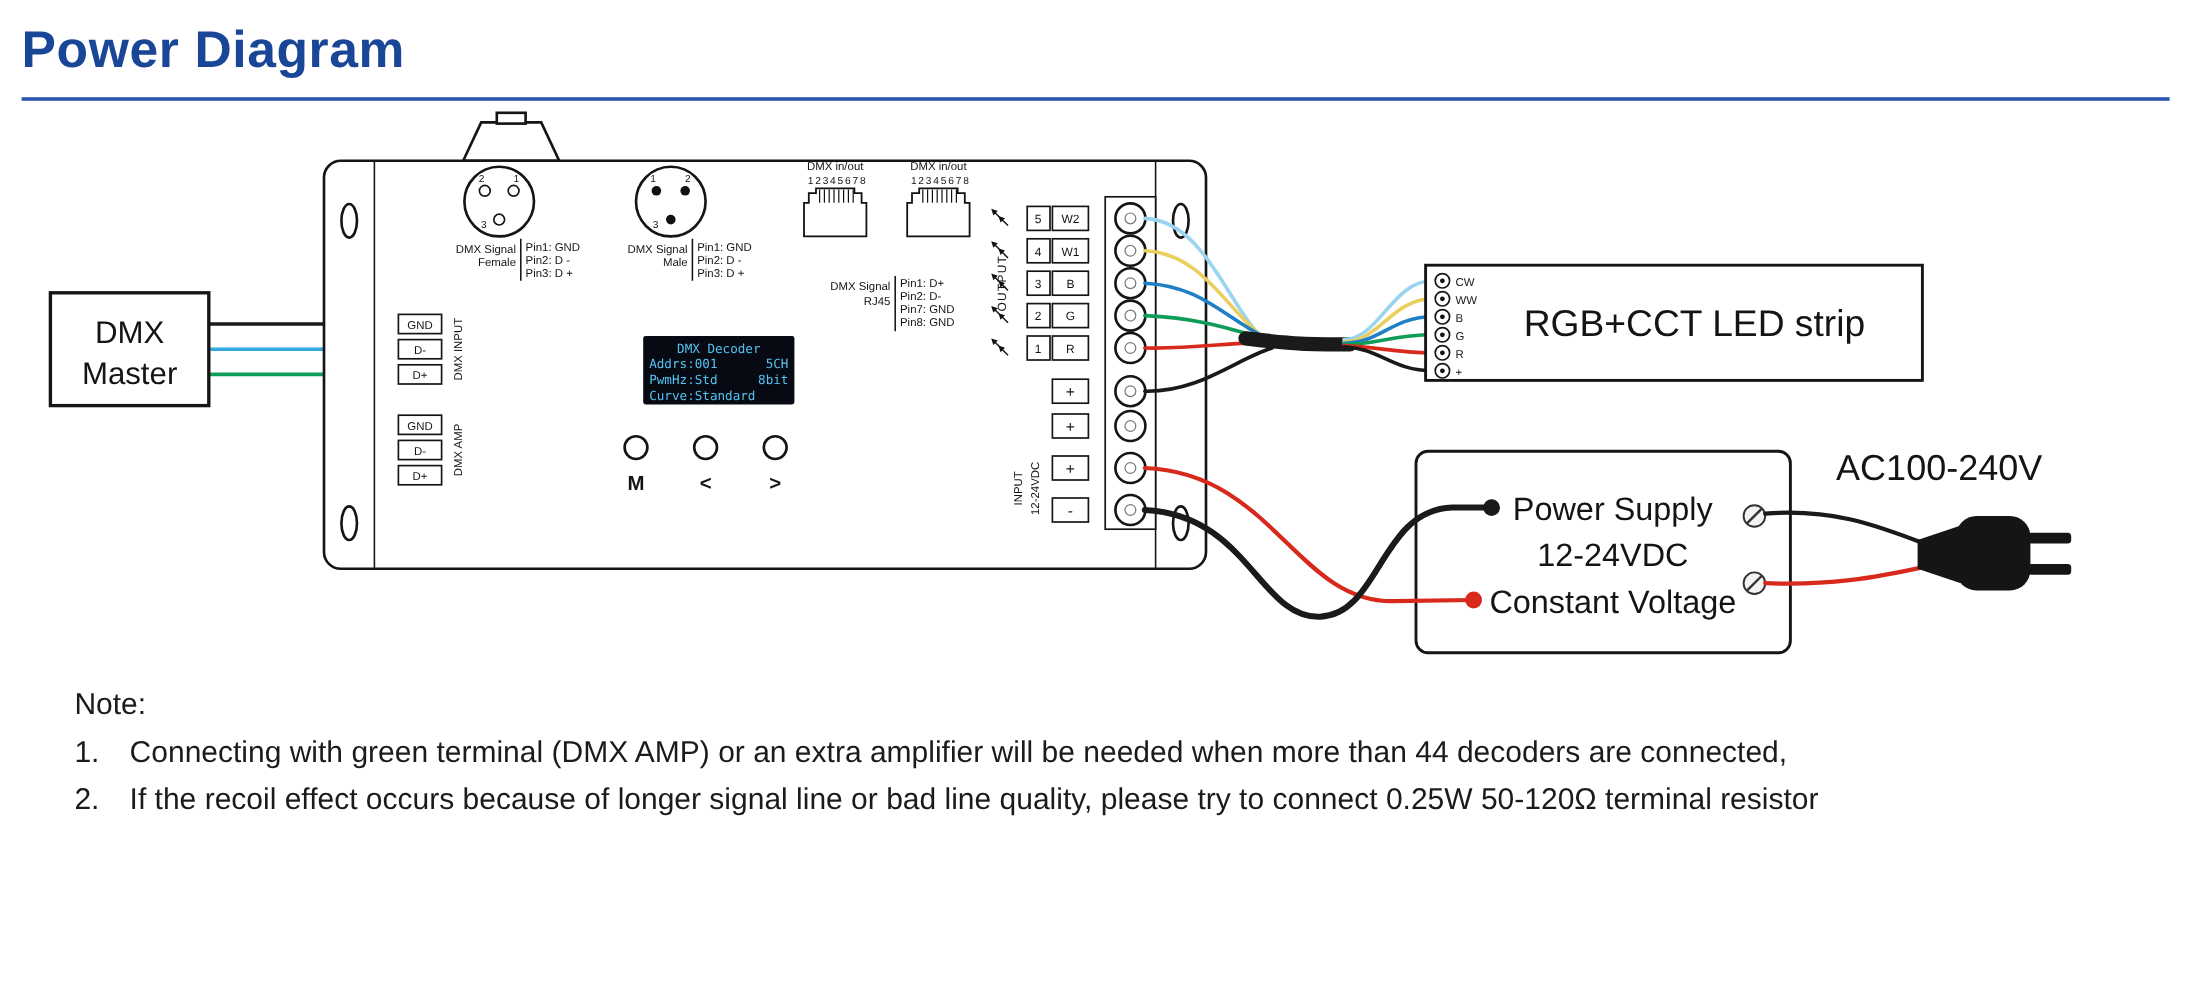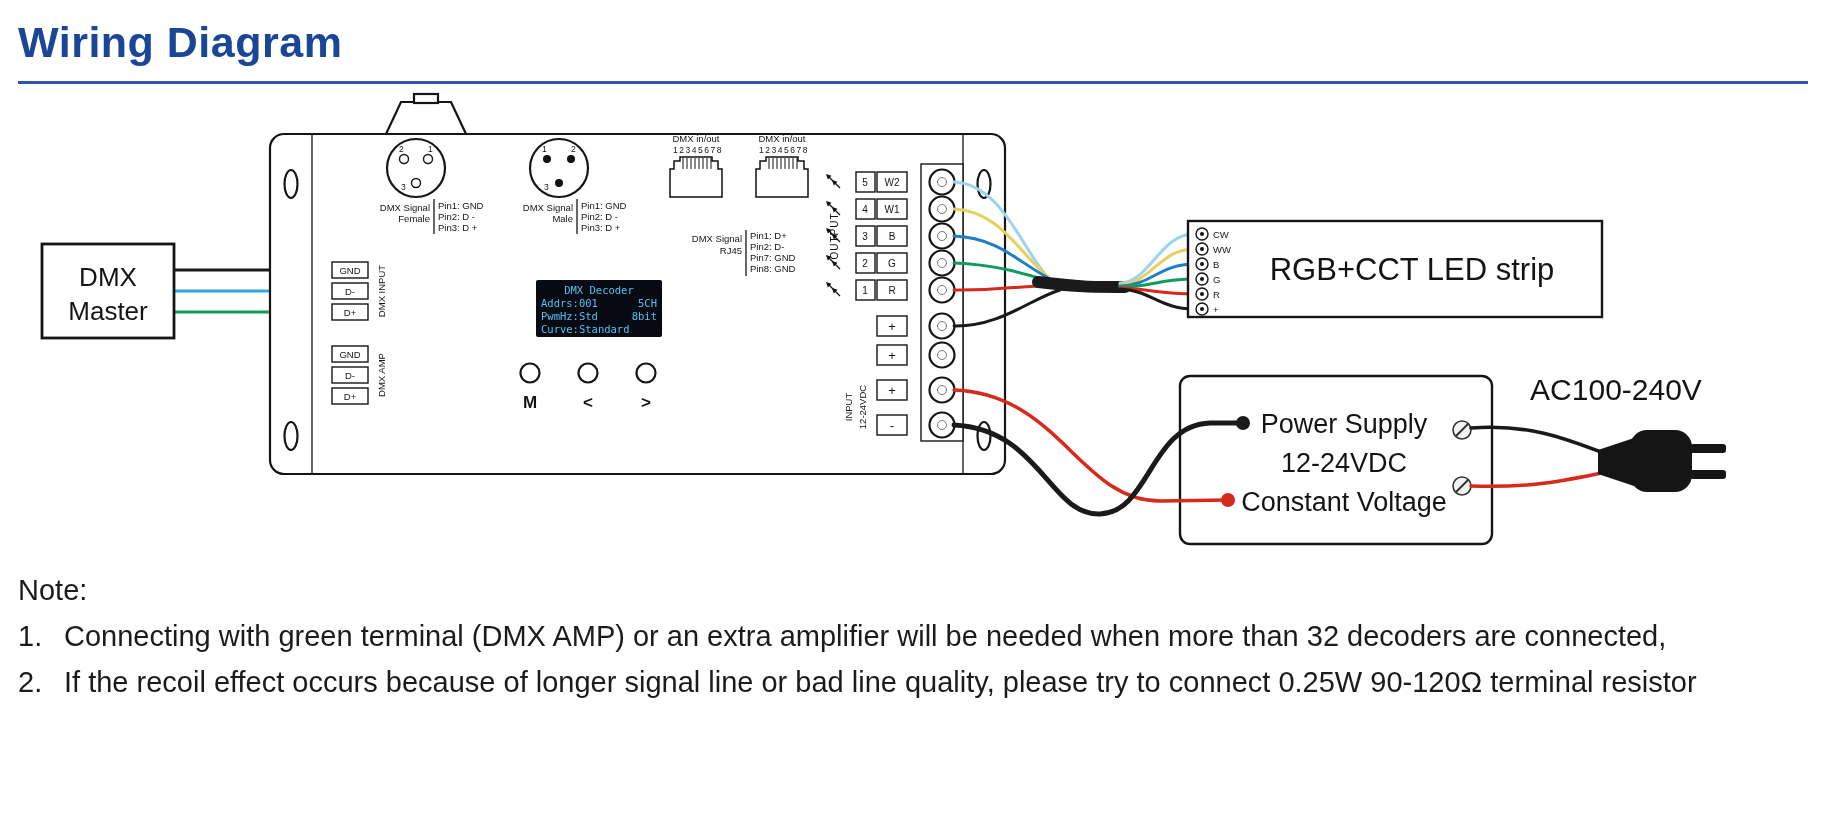--- a/index.html
+++ b/index.html
@@ -16,30 +16,30 @@
   .t17 { font-size:17px; font-weight:bold; }
   .t27 { font-size:26px; }
   .t28 { font-size:27px; }
   .t30 { font-size:30px; }
   .t31 { font-size:31px; }
   .oledtxt { font-family:"DejaVu Sans Mono",monospace; font-size:10.5px; fill:#54c3f1; }
   .dev  { fill:#ffffff; stroke:#151515; stroke-width:2.2; }
   .thin { stroke:#151515; stroke-width:1.3; fill:none; }
   .box  { fill:#ffffff; stroke:#151515; stroke-width:1.4; }
   .wire { fill:none; stroke-linecap:round; }
-  .notes { padding:14px 18px 0 18px; font-size:29px; line-height:1.58; color:#1b1b1b; }
+  .notes { padding:14px 18px 0 18px; font-size:25px; line-height:1.58; color:#1b1b1b;margin-left:44px; }
   .note-item { display:flex; }
   .note-num { width:46px; flex:none; }
   .note-lines { white-space:nowrap; }
 </style>
 </head>
 <body>
 
 <div class="header">
-  <div class="title">Wiring Diagram</div>
+  <div class="title">Power Diagram</div>
   <div class="rule"></div>
 </div>
 
 <svg width="1826" height="470" viewBox="0 0 1826 470">
   <defs>
     <g id="arr1">
       <line x1="8" y1="8" x2="2" y2="2" stroke="#111" stroke-width="1.2"></line>
       <polygon points="0,0 5.5,1.8 1.8,5.5" fill="#111"></polygon>
     </g>
     <g id="arr2">
@@ -320,22 +320,22 @@
     <rect x="1690" y="386" width="36" height="9" rx="3" fill="#151515"></rect>
   </g>
   <text class="t30" x="1616" y="316" text-anchor="middle">AC100-240V</text>
 </svg>
 
 <div class="notes">
   <div>Note:</div>
   <div class="note-item">
     <span class="note-num">1.</span>
     <span class="note-lines">
-      <span>Connecting with green terminal (DMX AMP) or an extra amplifier will be needed when more than 32 decoders are connected,</span><br>
+      <span>Connecting with green terminal (DMX AMP) or an extra amplifier will be needed when more than 44 decoders are connected,</span><br>
     </span>
   </div>
   <div class="note-item">
     <span class="note-num">2.</span>
     <span class="note-lines">
-      <span>If the recoil effect occurs because of longer signal line or bad line quality, please try to connect 0.25W 90-120Ω terminal resistor</span><br>
+      <span>If the recoil effect occurs because of longer signal line or bad line quality, please try to connect 0.25W 50-120Ω terminal resistor</span><br>
     </span>
   </div>
 </div>
 
 </body></html>

